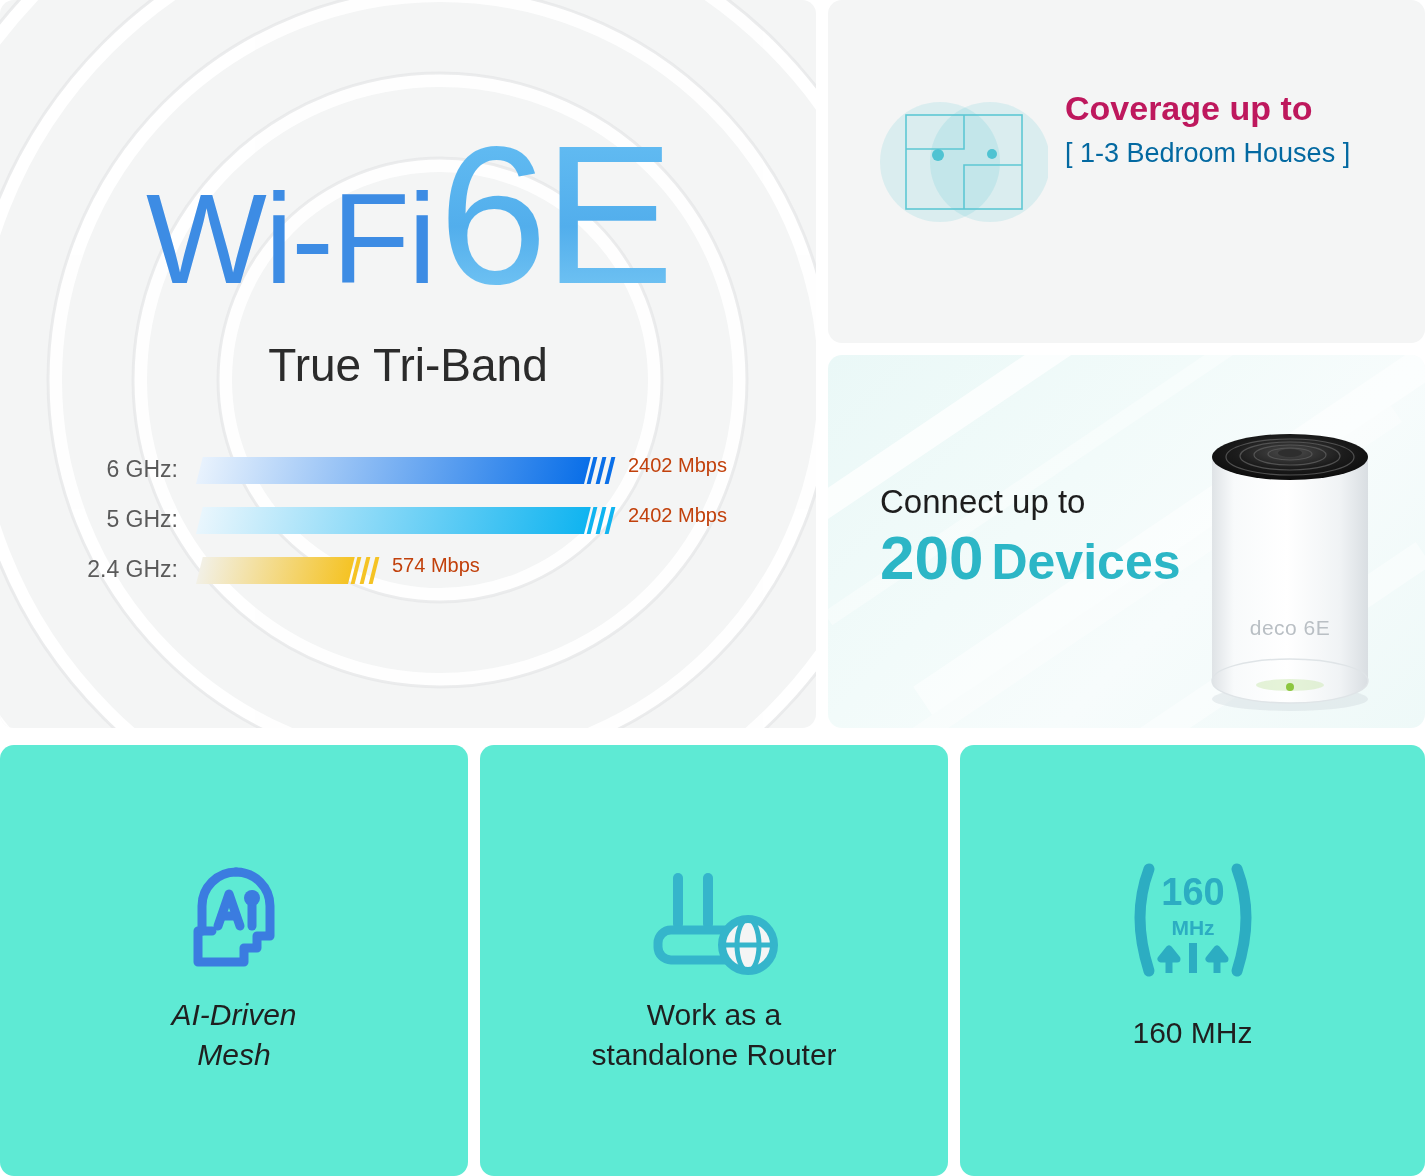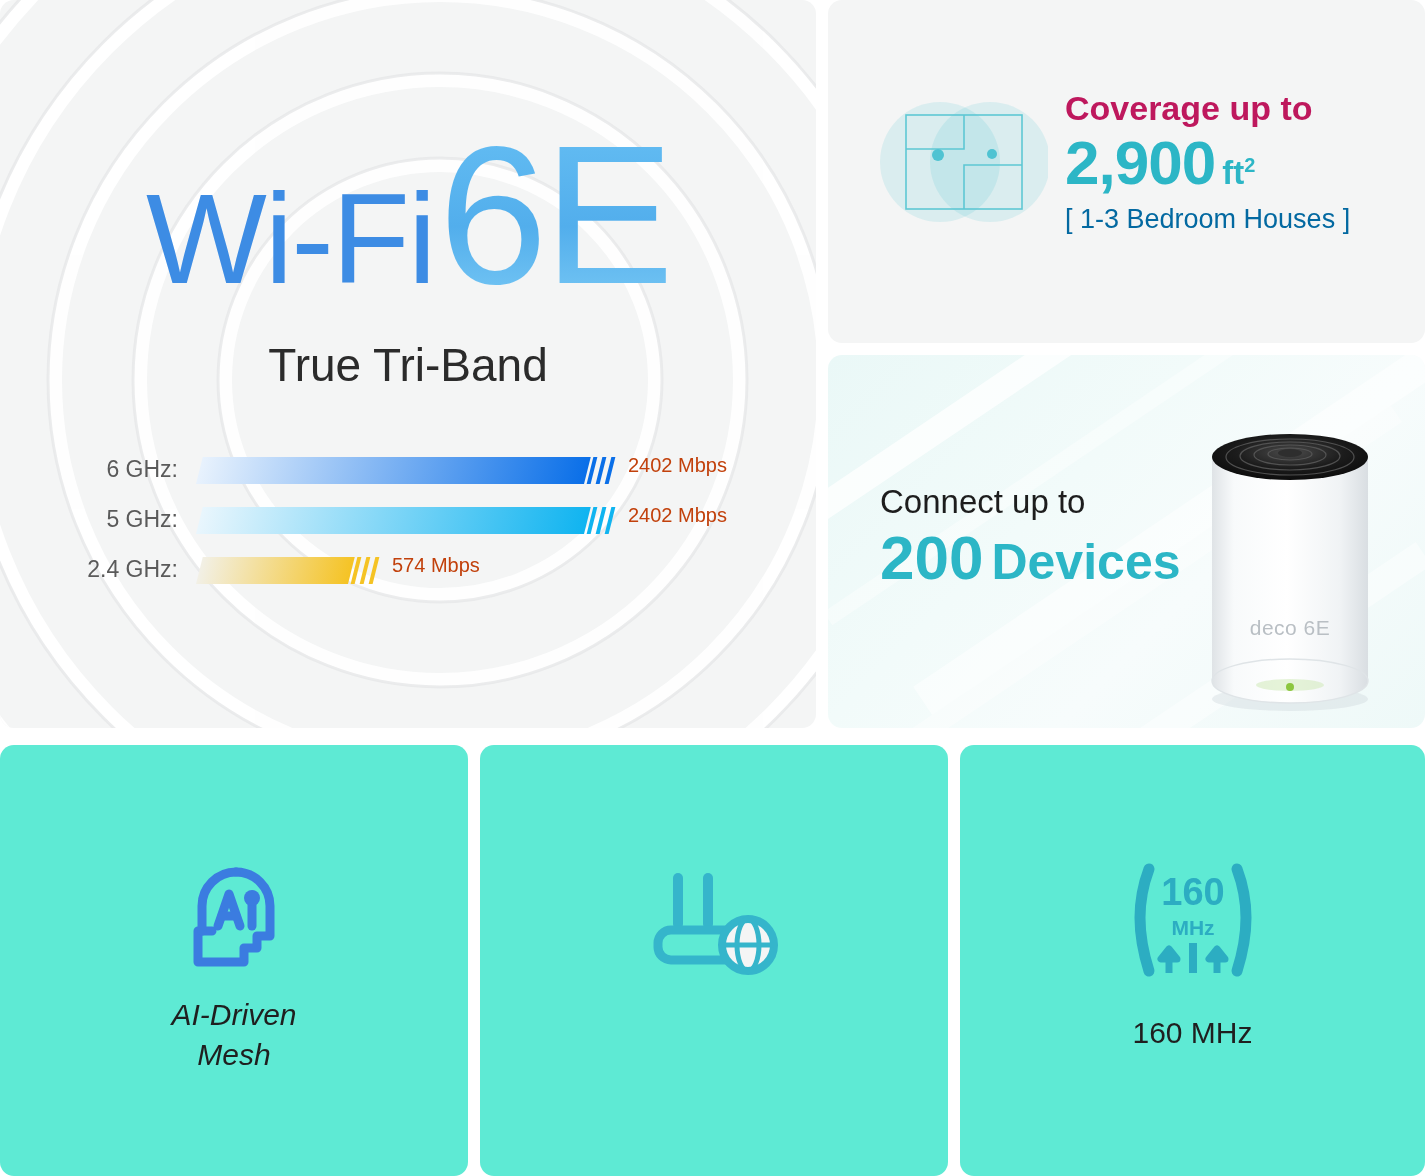--- a/index.html
+++ b/index.html
@@ -192,23 +192,20 @@
         <circle cx="110" cy="65" r="60" fill="#2cb6c6" opacity=".13"></circle>
         <rect x="26" y="18" width="116" height="94" fill="none" stroke="#5ec7d4" stroke-width="1.6"></rect>
         <path d="M84 18 V52 H26" fill="none" stroke="#5ec7d4" stroke-width="1.6"></path>
         <path d="M142 68 H84 V112" fill="none" stroke="#5ec7d4" stroke-width="1.6"></path>
         <circle cx="58" cy="58" r="6" fill="#4fc3d2"></circle>
         <circle cx="112" cy="57" r="5" fill="#4fc3d2"></circle>
       </svg>
     </div>
     <div class="cov-text">
       <div class="cov-line1">Coverage up to</div>
-      <div class="cov-big">
-        <span class="cov-num">2,900</span><span class="cov-unit"><span>ft</span><sup>2</sup></span>
-      </div>
       <div class="cov-line3">[ 1-3 Bedroom Houses ]</div>
     </div>
   </div>
 
   <div class="card" id="connect">
     <div class="streaks">
       <span style="left:-120px; top:-40px; width:760px; height:26px;"></span>
       <span style="left:-60px;  top:60px;  width:700px; height:16px; opacity:.55;"></span>
       <span style="left:40px;   top:150px; width:640px; height:34px; opacity:.7;"></span>
       <span style="left:-90px;  top:250px; width:720px; height:20px; opacity:.5;"></span>
@@ -284,20 +281,24 @@
           <path d="M64 20 V66"></path>
         </g>
         <rect x="14" y="72" width="86" height="30" rx="13" fill="none" stroke="#35b5cb" stroke-width="9"></rect>
         <circle cx="104" cy="87" r="26" fill="#f4f5f5" stroke="#35b5cb" stroke-width="8"></circle>
         <g stroke="#35b5cb" stroke-width="5" fill="none">
           <path d="M78 87 H130"></path>
           <ellipse cx="104" cy="87" rx="11" ry="26"></ellipse>
         </g>
       </svg>
     </div>
+    <div class="feat-label">
+      <span>Work as a</span><br>
+      <span>standalone Router</span>
+    </div>
   </div>
 
   <div class="card feat" id="feat3">
     <div class="feat-icon">
       <svg viewBox="0 0 140 130" width="140" height="130">
         <g fill="none" stroke="#2cadc2" stroke-width="11" stroke-linecap="round">
           <path d="M26 16 C14 48 14 80 26 118"></path>
           <path d="M114 16 C126 48 126 80 114 118"></path>
         </g>
         <text x="70" y="52" text-anchor="middle" font-family="Liberation Sans, sans-serif" font-size="38" font-weight="bold" fill="#2cadc2">160</text>

